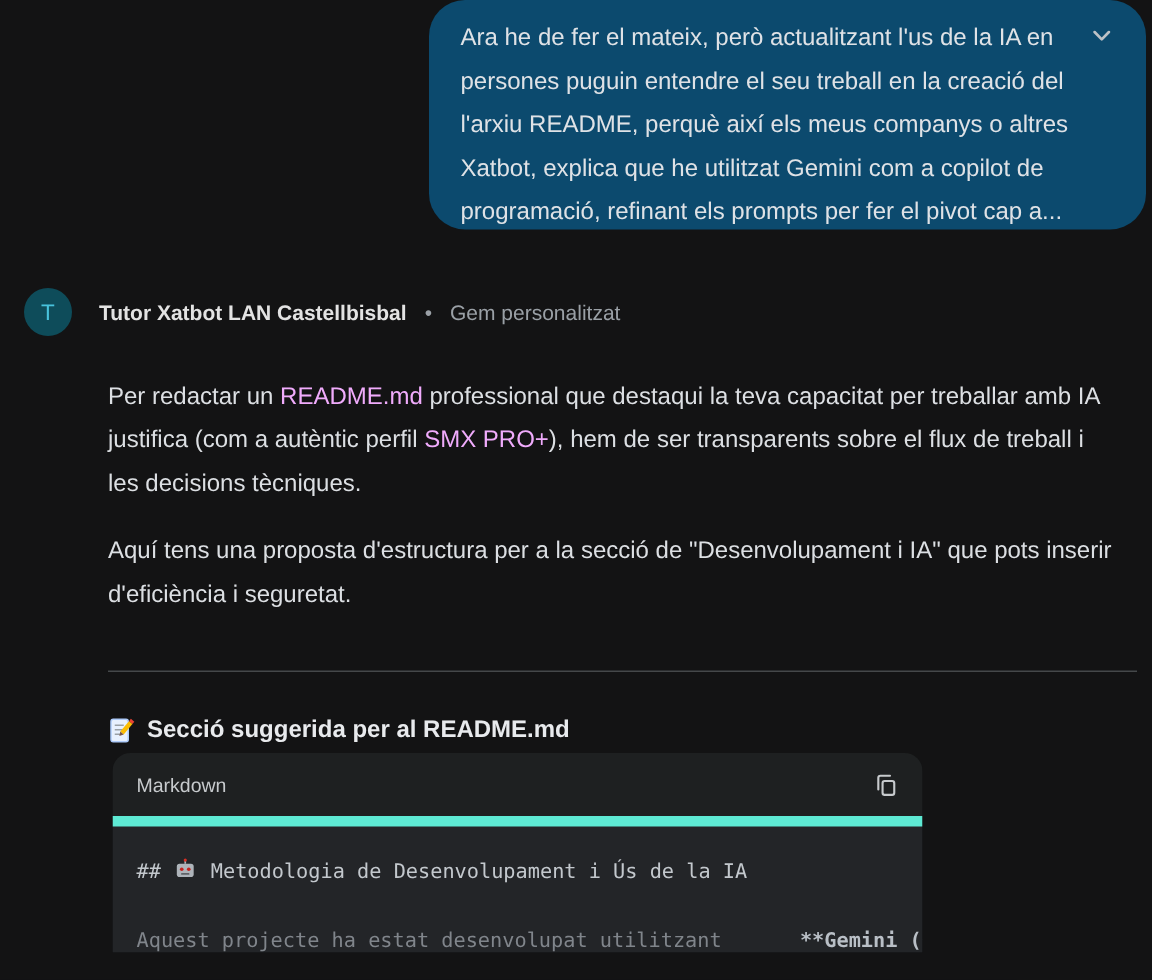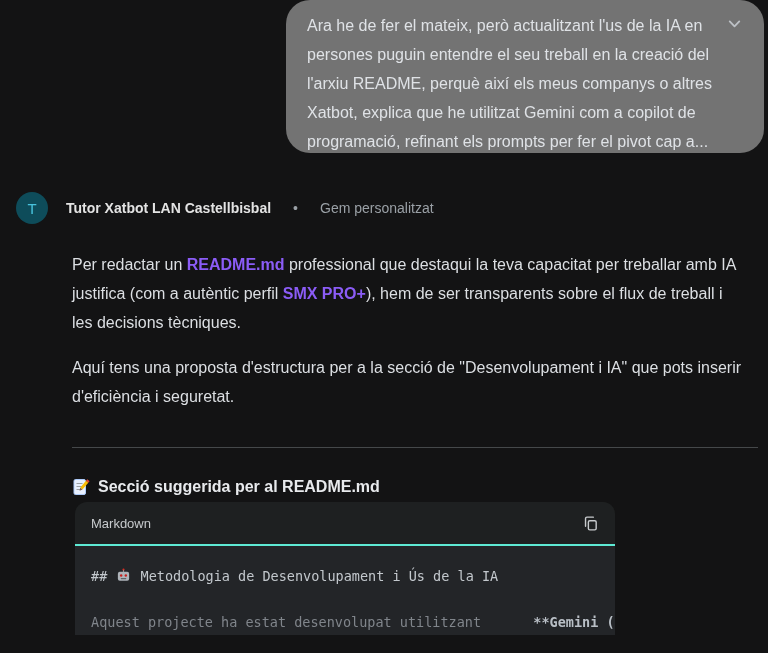--- a/index.html
+++ b/index.html
@@ -6,51 +6,51 @@
   html,body { width:768px; height:653px; overflow:hidden; }
   body {
     background:#131314;
     font-family:"Liberation Sans", sans-serif;
     color:#e3e3e3;
     position:relative;
   }
   
   .user-bubble {
     position:absolute; left:286px; top:0; width:478px; height:153px;
-    background:#737373; border-radius:24px;
+    background:#0c4a6e; border-radius:24px;
     padding:11px 56px 0 21px;
   }
   .u-line {
     font-size:16px; line-height:29px; color:#dfe2e6; white-space:nowrap;
   }
   .chevron-btn {
     position:absolute; right:20px; top:13px; width:20px; height:20px;
     background:none; border:none; cursor:pointer; padding:0;
     display:flex; align-items:center; justify-content:center;
   }
   
   .avatar {
     position:absolute; left:16px; top:192px; width:32px; height:32px;
     border-radius:50%; background:#0e4c5a;
     display:flex; align-items:center; justify-content:center;
     color:#48c2dc; font-size:15px; font-weight:500;
   }
   .agent-row {
     position:absolute; left:66px; top:200px; font-size:14px;
-    display:flex; align-items:center; gap:22px; white-space:nowrap;text-align:center;
+    display:flex; align-items:center; gap:12px; white-space:nowrap;text-align:center;
   }
   .agent-name { font-weight:bold; color:#e3e3e3; }
   .agent-dot  { color:#9aa0a6; }
   .agent-badge{ color:#9aa0a6; }
   
   .p { position:absolute; left:72px; width:686px; }
   .p1 { top:250px; }
   .p2 { top:353px; }
   .p .line { font-size:16px; line-height:29px; color:#dcdfe3; white-space:nowrap; }
-  .p .line b { color:#8b5cf6; font-weight:bold; }
+  .p .line b { color:#f0abfc; font-weight:normal; }
   .divider {
     position:absolute; left:72px; top:447px; width:686px; height:1px;
     background:#45484a;
   }
   .heading {
     position:absolute; left:72px; top:478px;
     display:flex; align-items:flex-end; gap:8px;
     font-size:16px; font-weight:bold; color:#e8eaed; white-space:nowrap;
   }
   
@@ -62,21 +62,21 @@
     height:42px; background:#1e2021;
     display:flex; align-items:center; justify-content:space-between;
     padding:0 14px 0 16px;
   }
   .code-lang { font-size:13px; color:#c7cacd; }
   .copy-btn {
     background:none; border:none; cursor:pointer; padding:2px;
     display:flex; align-items:center; justify-content:center;
   }
   .code-body {
-    height:91px; background:#232528; border-top:2px solid #5eead4;
+    height:91px; background:#232528; border-top:7px solid #5eead4;
     padding:19px 0 0 16px;
     font-family:"DejaVu Sans Mono", monospace;
     font-size:13.5px; line-height:22px;
     white-space:nowrap; overflow:hidden;
   }
   .cline { white-space:nowrap; }
   .cline.c1 { color:#c3c8cd; }
   .cline.c1 .robot { display:inline-block; vertical-align:-2px; margin:0 1px; }
   .cline.c2 { margin-top:22px; color:#80858b; }
   .cline.c2 .cb { color:#b9bfc6; font-weight:bold;margin-left:44px; }

